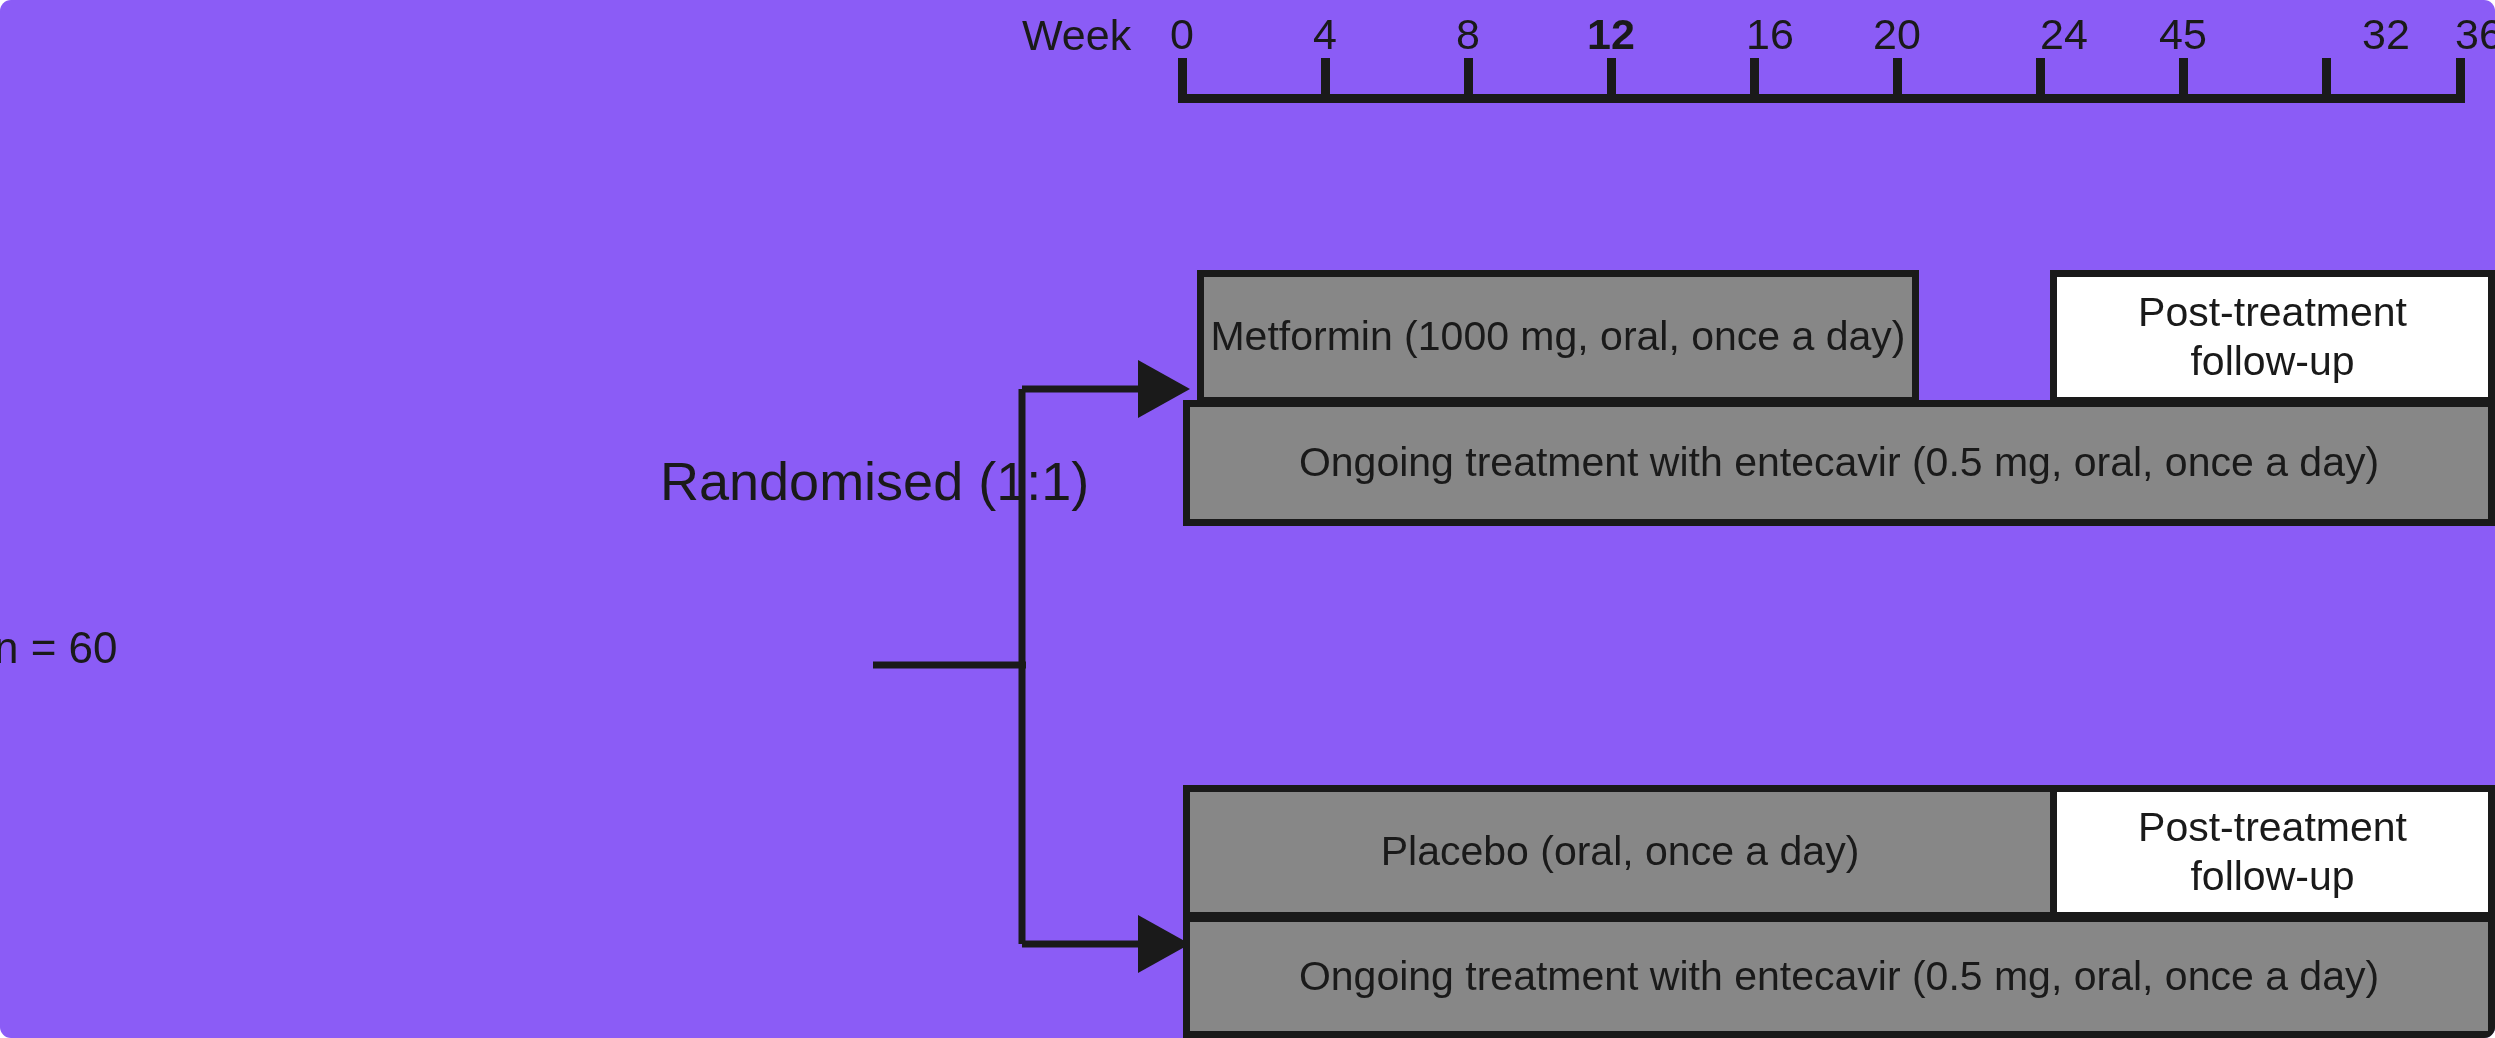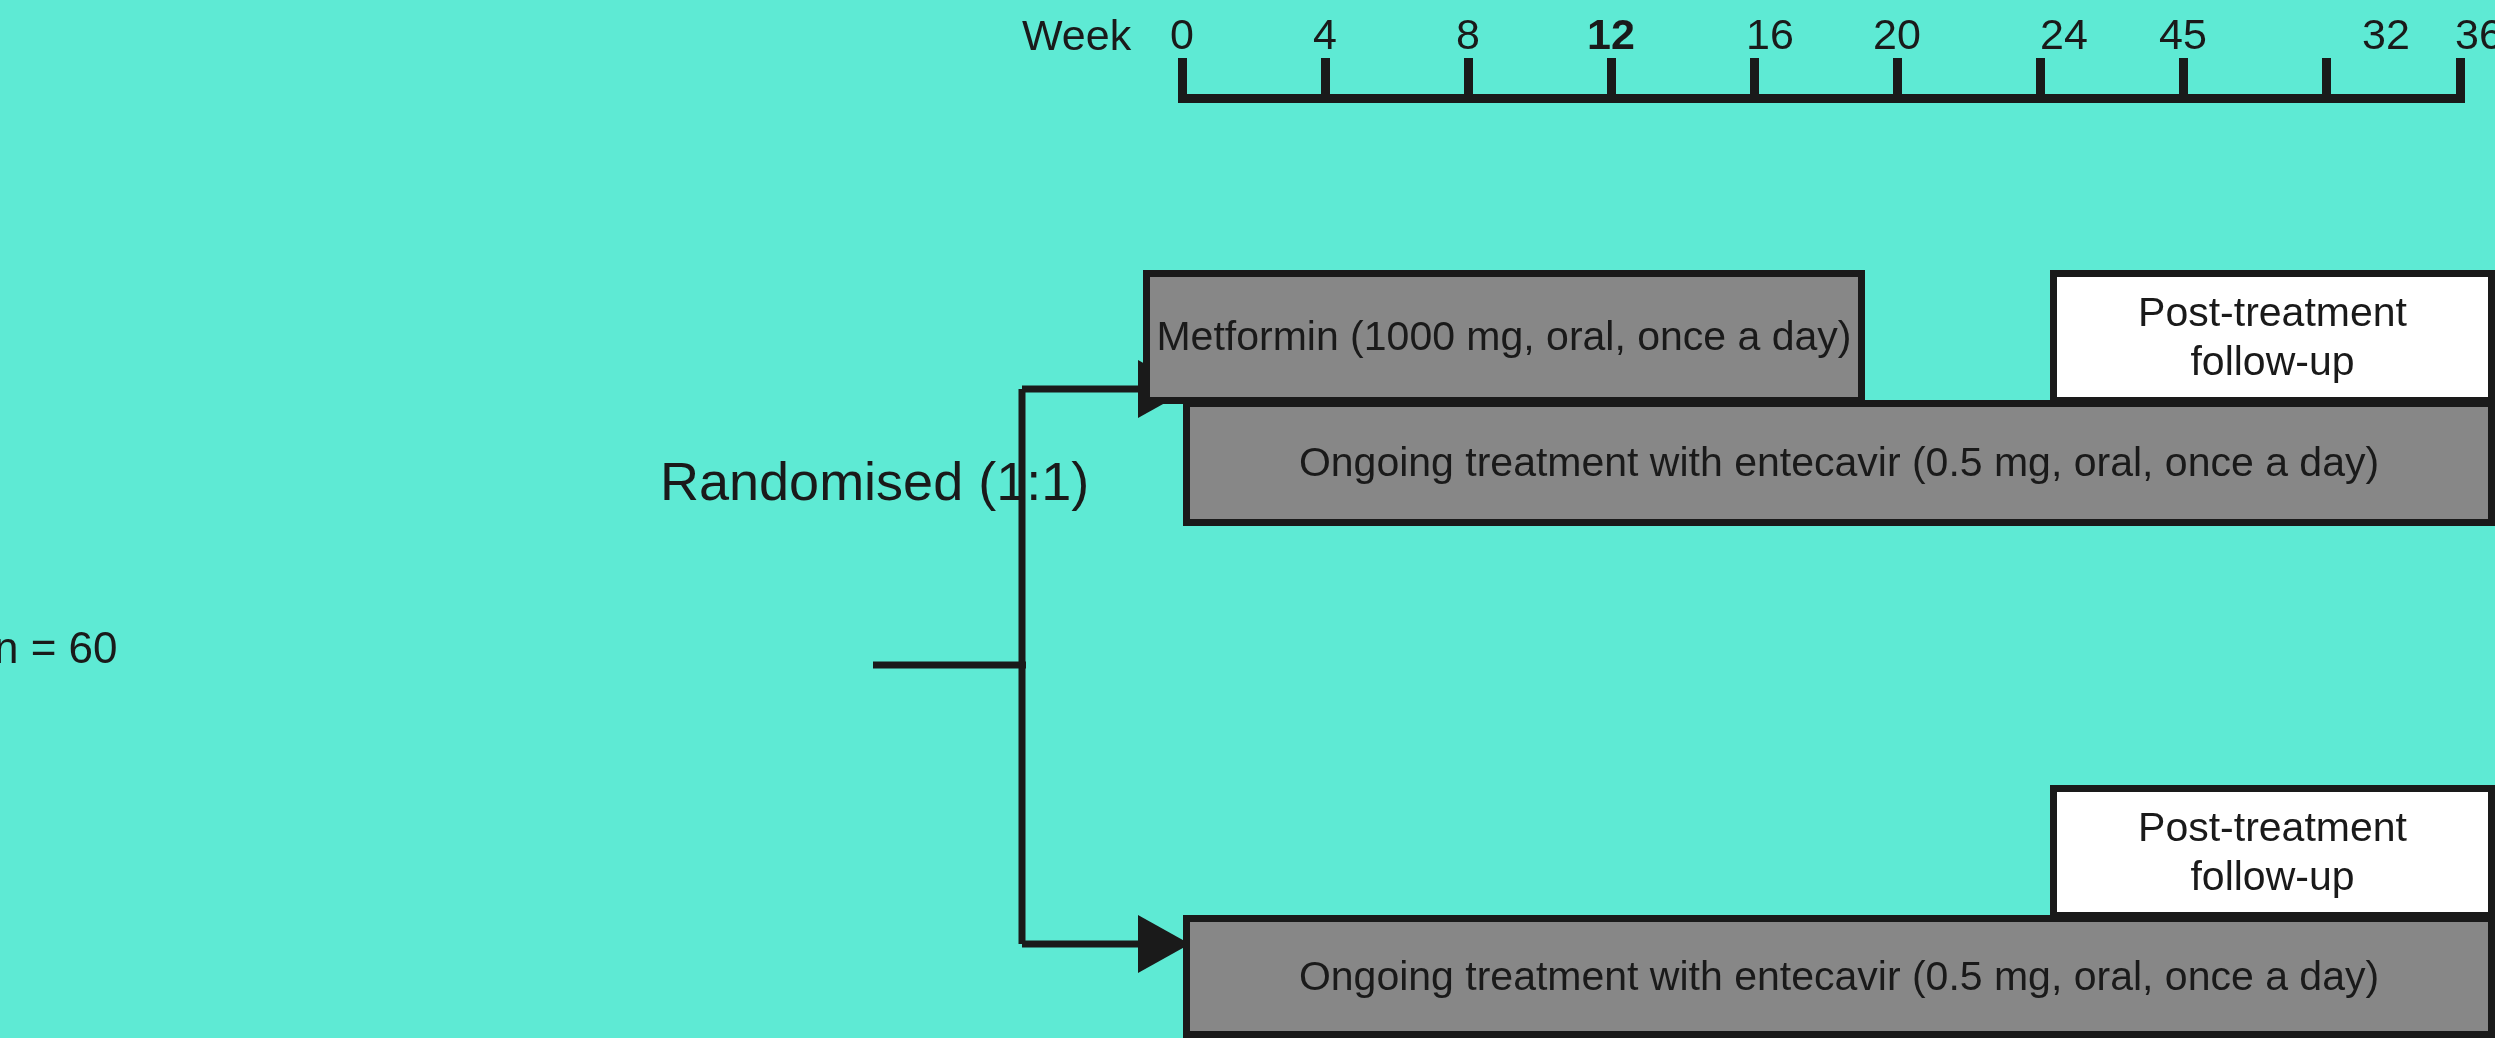--- a/index.html
+++ b/index.html
@@ -5,23 +5,24 @@
 <style>
   html, body {
     margin: 0;
     padding: 0;
     background: #ffffff;
   }
   #canvas {
     position: relative;
     width: 2495px;
     height: 1038px;
-    background: #5eead4;
+    background: #8b5cf6;
     font-family: "Liberation Sans", sans-serif;
     overflow: hidden;
+    border-radius: 11px;
   }
 
   
   .txt {
     position: absolute;
     color: #1a1a1a;
     white-space: nowrap;
     line-height: 1.18;
   }
 
@@ -85,21 +86,21 @@
     height: 180px;
     font-size: 42px;
   }
   #enrol-label {
     left: -6px;
     top: 622px;
     font-size: 44px;
   }
 
   
-  #metformin-box       { left: 1143px; top: 270px;  width: 722px;  height: 134px; }
+  #metformin-box       { left: 1197px; top: 270px;  width: 722px;  height: 134px; }
   #followup-top-box    { left: 2050px; top: 270px;  width: 445px;  height: 134px; }
   #entecavir-top-box   { left: 1183px; top: 400px;  width: 1312px; height: 126px; }
 
   
   #placebo-box         { left: 1183px; top: 785px;  width: 874px;  height: 134px; }
   #followup-bot-box    { left: 2050px; top: 785px;  width: 445px;  height: 134px; }
   #entecavir-bot-box   { left: 1183px; top: 915px;  width: 1312px; height: 123px; }
 
   
   #connector { position: absolute; left: 0; top: 0; width: 2495px; height: 1038px; pointer-events: none; }
@@ -164,20 +165,21 @@
 
   <div class="box white" id="followup-top-box">
     <div>
       <div>Post-treatment</div>
       <div>follow-up</div>
     </div>
   </div>
 
   <div class="box gray" id="entecavir-top-box">Ongoing treatment with entecavir (0.5 mg, oral, once a day)</div>
 
+  <div class="box gray" id="placebo-box">Placebo (oral, once a day)</div>
 
   <div class="box white" id="followup-bot-box">
     <div>
       <div>Post-treatment</div>
       <div>follow-up</div>
     </div>
   </div>
 
   <div class="box gray" id="entecavir-bot-box">Ongoing treatment with entecavir (0.5 mg, oral, once a day)</div>
 

